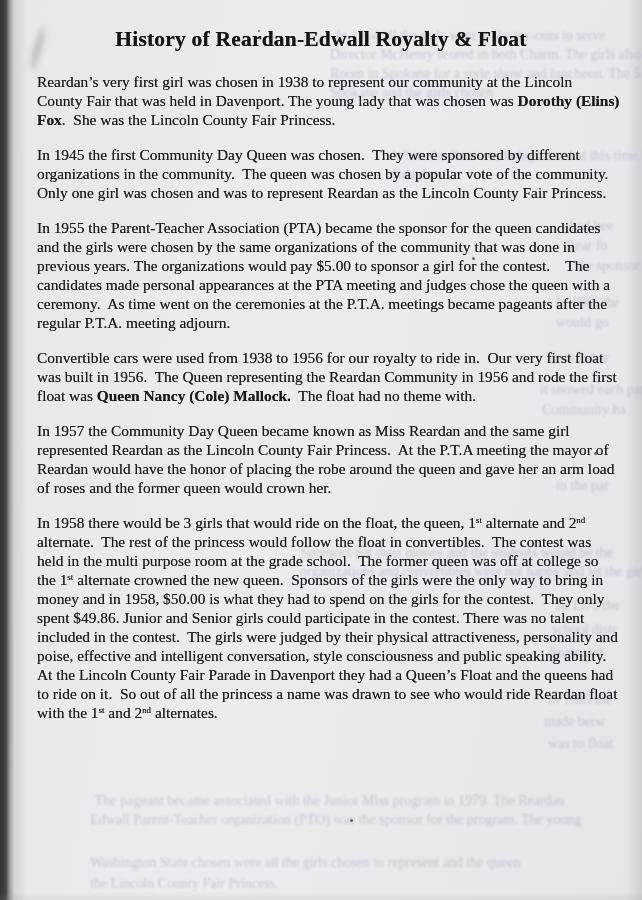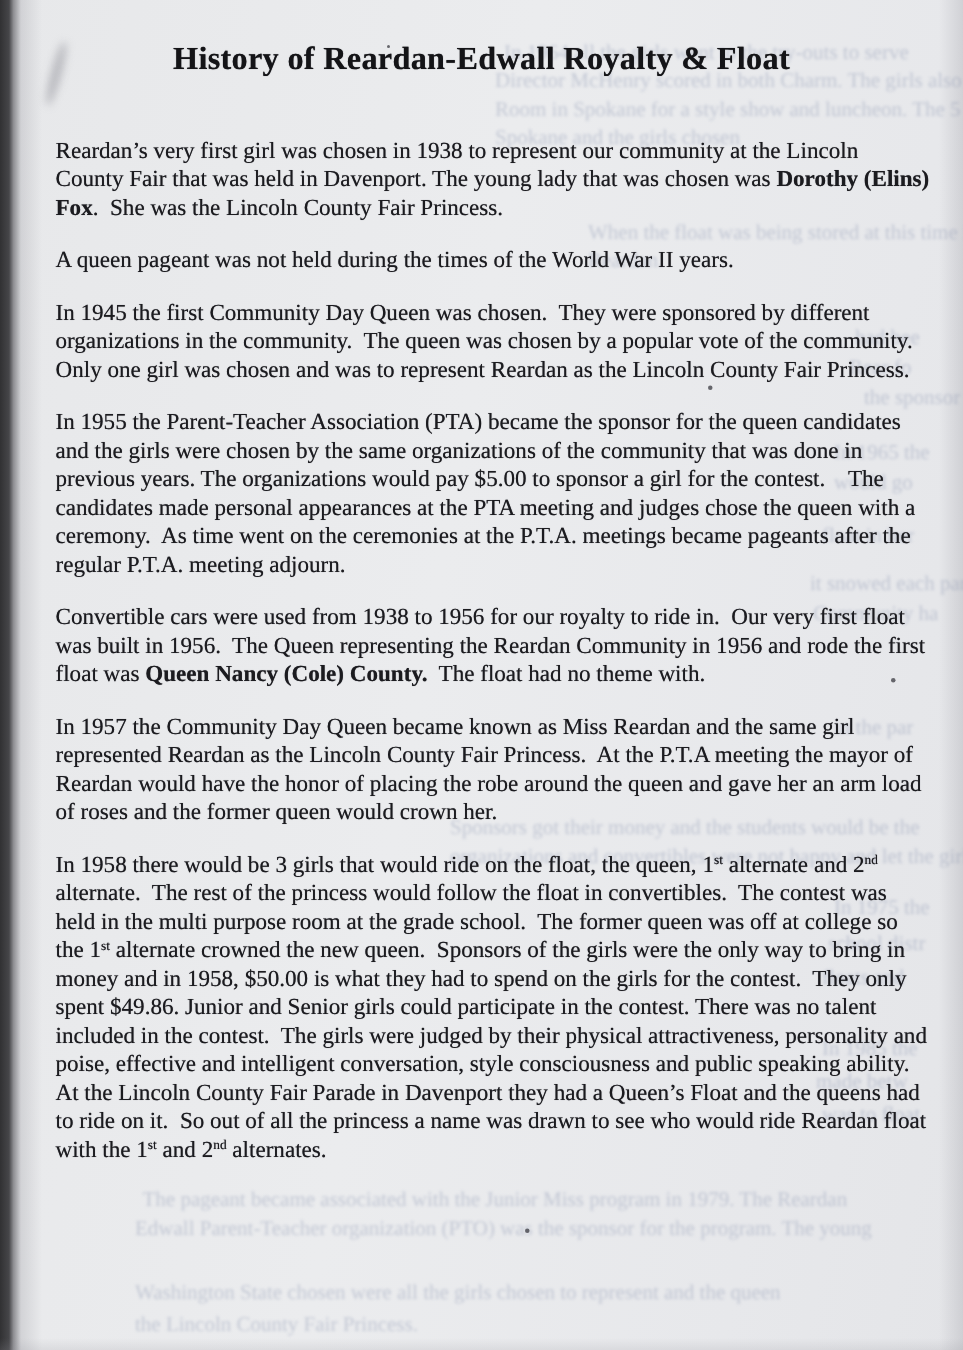--- a/index.html
+++ b/index.html
@@ -24,21 +24,21 @@
     position:absolute;left:34px;top:27px;width:7px;height:44px;
     background:rgba(115,115,124,.4);filter:blur(3px);
     transform:rotate(15deg);border-radius:50%;
   }
   .title{
     position:absolute;top:27px;left:0;width:100%;margin:0;text-align:center;
     font-size:21.5px;font-weight:bold;color:#141417;letter-spacing:.2px;
     text-shadow:0 0 .5px rgba(20,20,26,.75);
   }
   .content{
-    position:absolute;top:91px;left:37px;width:584px;
+    position:absolute;top:72px;left:37px;width:584px;
     color:#1b1b1f;font-size:15.4px;line-height:19px;
     text-shadow:0 0 .45px rgba(22,22,28,.7);
   }
   .para{margin:0 0 16px 0;white-space:pre-wrap;}
   .para b{font-weight:bold;}
   .para sup{font-size:.58em;line-height:0;vertical-align:baseline;position:relative;top:-.55em;}
   .bleed-layer{position:absolute;inset:0;pointer-events:none;}
   .bleed{
     position:absolute;font-family:"Liberation Serif",serif;font-size:14px;
     color:#7d89a8;opacity:.36;filter:blur(1.1px);white-space:nowrap;
@@ -81,24 +81,23 @@
       <div class="bleed" style="left: 95px; top: 793px;">The pageant became associated with the Junior Miss program in 1979.  The Reardan</div>
       <div class="bleed" style="left: 90px; top: 812px;">Edwall Parent-Teacher organization (PTO) was the sponsor for the program.  The young</div>
       <div class="bleed" style="left: 90px; top: 855px;">Washington State chosen were all the girls chosen to represent and the queen</div>
       <div class="bleed" style="left: 90px; top: 876px;">the Lincoln County Fair Princess.</div>
     </div>
 
   <h1 class="title">History of Reardan-Edwall Royalty &amp; Float</h1>
 
   <div class="content" id="content">
       <p class="para"><span>Reardan’s very first girl was chosen in 1938 to represent our community at the Lincoln County Fair that was held in Davenport. The young lady that was chosen was </span><b>Dorothy (Elins) Fox</b><span>.  She was the Lincoln County Fair Princess.</span></p>
-      <p class="para"><span>A queen pageant was not held during the times of the World War II years.</span></p>
       <p class="para"><span>In 1945 the first Community Day Queen was chosen.  They were sponsored by different organizations in the community.  The queen was chosen by a popular vote of the community.  Only one girl was chosen and was to represent Reardan as the Lincoln County Fair Princess.</span></p>
       <p class="para"><span>In 1955 the Parent-Teacher Association (PTA) became the sponsor for the queen candidates and the girls were chosen by the same organizations of the community that was done in previous years. The organizations would pay $5.00 to sponsor a girl for the contest.    The candidates made personal appearances at the PTA meeting and judges chose the queen with a ceremony.  As time went on the ceremonies at the P.T.A. meetings became pageants after the regular P.T.A. meeting adjourn.</span></p>
-      <p class="para"><span>Convertible cars were used from 1938 to 1956 for our royalty to ride in.  Our very first float was built in 1956.  The Queen representing the Reardan Community in 1956 and rode the first float was </span><b>Queen Nancy (Cole) County.</b><span>  The float had no theme with.</span></p>
+      <p class="para"><span>Convertible cars were used from 1938 to 1956 for our royalty to ride in.  Our very first float was built in 1956.  The Queen representing the Reardan Community in 1956 and rode the first float was </span><b>Queen Nancy (Cole) Mallock.</b><span>  The float had no theme with.</span></p>
       <p class="para"><span>In 1957 the Community Day Queen became known as Miss Reardan and the same girl represented Reardan as the Lincoln County Fair Princess.  At the P.T.A meeting the mayor of Reardan would have the honor of placing the robe around the queen and gave her an arm load of roses and the former queen would crown her.</span></p>
       <p class="para"><span>In 1958 there would be 3 girls that would ride on the float, the queen, 1</span><sup>st</sup><span> alternate and 2</span><sup>nd</sup><span> alternate.  The rest of the princess would follow the float in convertibles.  The contest was held in the multi purpose room at the grade school.  The former queen was off at college so the 1</span><sup>st</sup><span> alternate crowned the new queen.  Sponsors of the girls were the only way to bring in money and in 1958, $50.00 is what they had to spend on the girls for the contest.  They only spent $49.86. Junior and Senior girls could participate in the contest. There was no talent included in the contest.  The girls were judged by their physical attractiveness, personality and poise, effective and intelligent conversation, style consciousness and public speaking ability.  At the Lincoln County Fair Parade in Davenport they had a Queen’s Float and the queens had to ride on it.  So out of all the princess a name was drawn to see who would ride Reardan float with the 1</span><sup>st</sup><span> and 2</span><sup>nd</sup><span> alternates.</span></p>
     </div>
 
   <div id="specks">
       <div class="speck" style="left: 594px; top: 452px; width: 3px; height: 3px;"></div>
       <div class="speck" style="left: 472px; top: 257px; width: 3px; height: 3px;"></div>
       <div class="speck" style="left: 428px; top: 279px; width: 2px; height: 2px;"></div>
       <div class="speck" style="left: 350px; top: 819px; width: 3px; height: 3px;"></div>
       <div class="speck" style="left: 258px; top: 30px; width: 2px; height: 2px;"></div>

